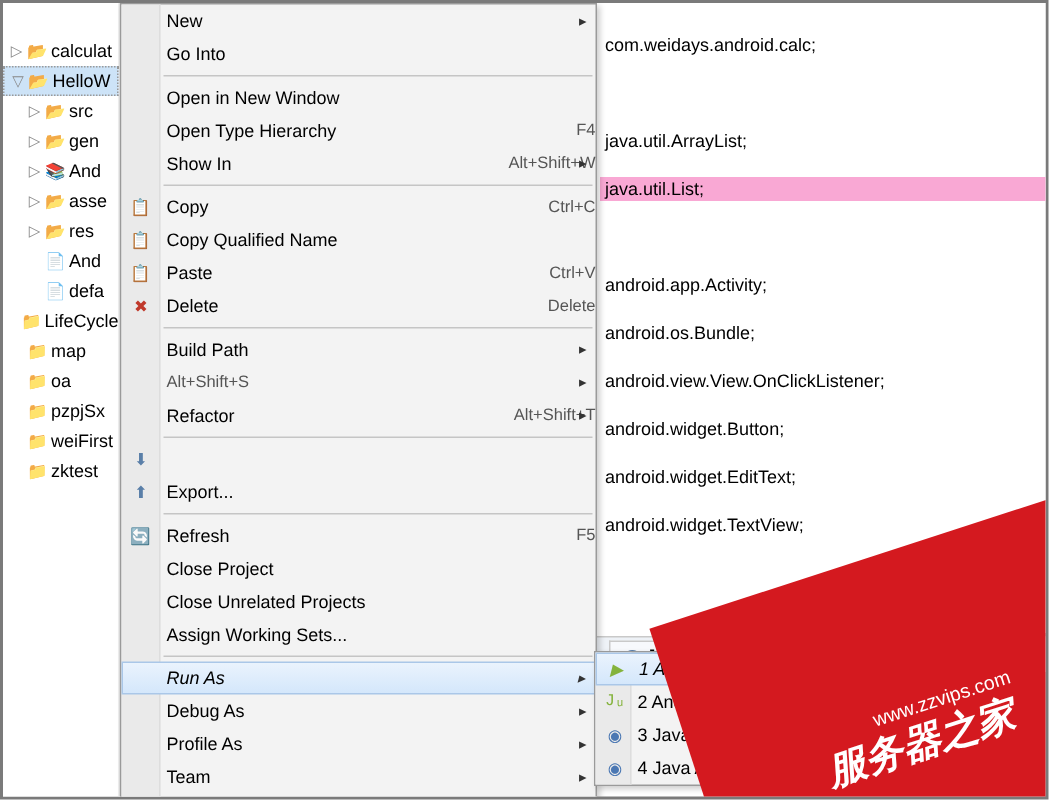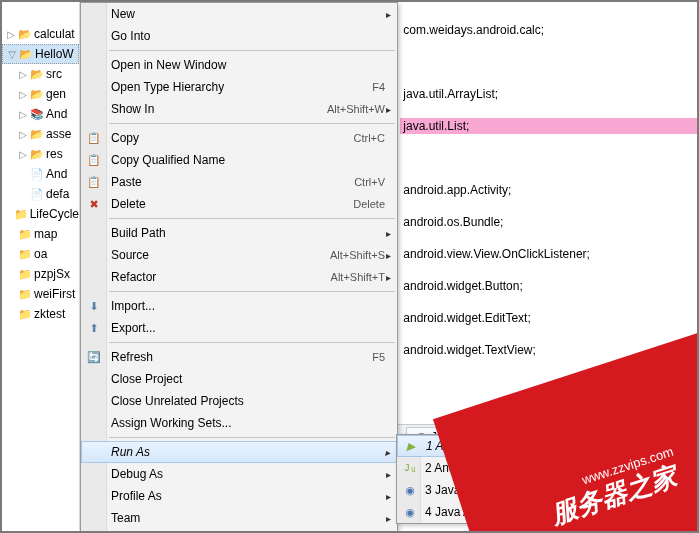--- a/index.html
+++ b/index.html
@@ -12,21 +12,21 @@
 .tree-icon { width: 14px; height: 14px; display: inline-flex; align-items: center; justify-content: center; font-size: 11px; }
 .tree-label { font-size: 12px; }
 .indent1 { padding-left: 16px; }
 .folder-closed { color: #d9a44a; }
 .folder-open { color: #d9a44a; }
 .project-icon { color: #3a6aa8; }
 .file-icon { color: #888; }
 
 .context-menu { position: absolute; left: 78px; top: 0; width: 318px; height: 533px; background: #f3f3f3; border: 1px solid #9a9a9a; box-shadow: 2px 2px 4px rgba(0,0,0,0.2); z-index: 10; }
 .menu-iconbar { position: absolute; left: 0; top: 0; width: 26px; height: 100%; background: #eaeaea; border-right: 1px solid #ddd; }
-.menu-item { display: flex; align-items: center; height: 22px; padding-left: 30px; padding-right: 12px; cursor: pointer; position: relative; }
+.menu-item { display: flex; align-items: center; height: 22px; padding-left: 30px; padding-right: 0; cursor: pointer; position: relative; }
 .menu-item:hover, .menu-item.hover { background: linear-gradient(#eaf3fd, #d4e7fb); border: 1px solid #aac7e8; padding-left: 29px; padding-right: 7px; font-style: italic; }
 .menu-label { flex: 1; }
 .menu-shortcut { color: #555; font-size: 11px; }
 .menu-arrow { position: absolute; right: 6px; font-size: 10px; color: #333; }
 .menu-sep { height: 1px; background: #c5c5c5; margin: 3px 2px 3px 28px; }
 .menu-icon { position: absolute; left: 5px; width: 16px; height: 16px; display: inline-flex; align-items: center; justify-content: center; font-size: 11px; }
 
 .submenu { position: absolute; left: 394px; top: 432px; width: 200px; background: #f3f3f3; border: 1px solid #9a9a9a; box-shadow: 2px 2px 4px rgba(0,0,0,0.2); z-index: 11; }
 .submenu .menu-item { padding-left: 28px; }
 
@@ -176,33 +176,31 @@
         <span class="menu-icon ic-delete">✖</span>
         <span class="menu-label">Delete</span>
         <span class="menu-shortcut">Delete</span>
       </div>
       <div class="menu-sep"></div>
       <div class="menu-item">
         <span class="menu-label">Build Path</span>
         <span class="menu-arrow">▸</span>
       </div>
       <div class="menu-item">
-        <span class="menu-label">Source</span>
         <span class="menu-shortcut">Alt+Shift+S</span>
         <span class="menu-arrow">▸</span>
       </div>
       <div class="menu-item">
         <span class="menu-label">Refactor</span>
         <span class="menu-shortcut">Alt+Shift+T</span>
         <span class="menu-arrow">▸</span>
       </div>
       <div class="menu-sep"></div>
       <div class="menu-item">
         <span class="menu-icon ic-import">⬇</span>
-        <span class="menu-label">Import...</span>
       </div>
       <div class="menu-item">
         <span class="menu-icon ic-export">⬆</span>
         <span class="menu-label">Export...</span>
       </div>
       <div class="menu-sep"></div>
       <div class="menu-item">
         <span class="menu-icon ic-refresh">🔄</span>
         <span class="menu-label">Refresh</span>
         <span class="menu-shortcut">F5</span>

